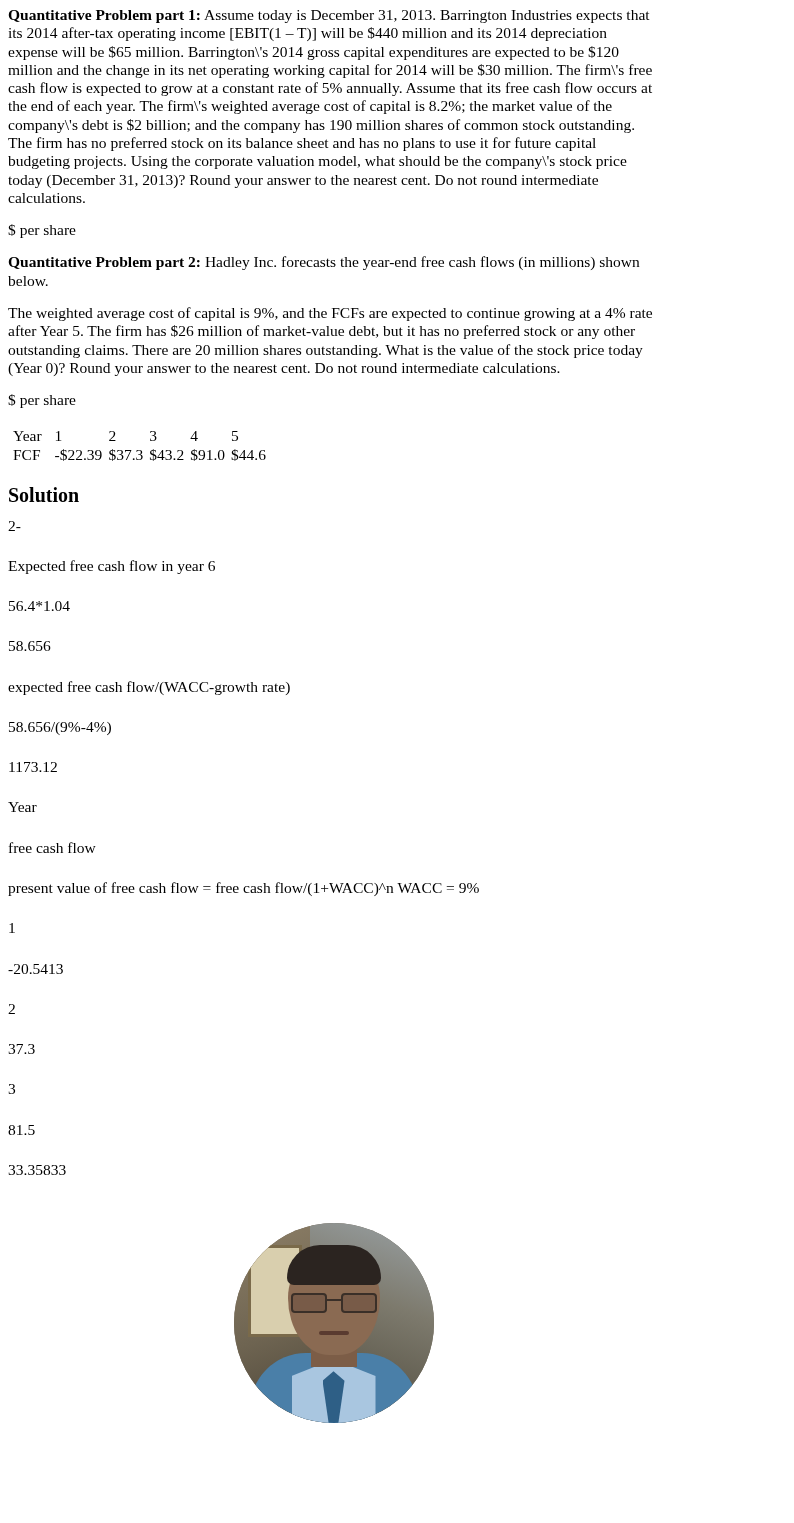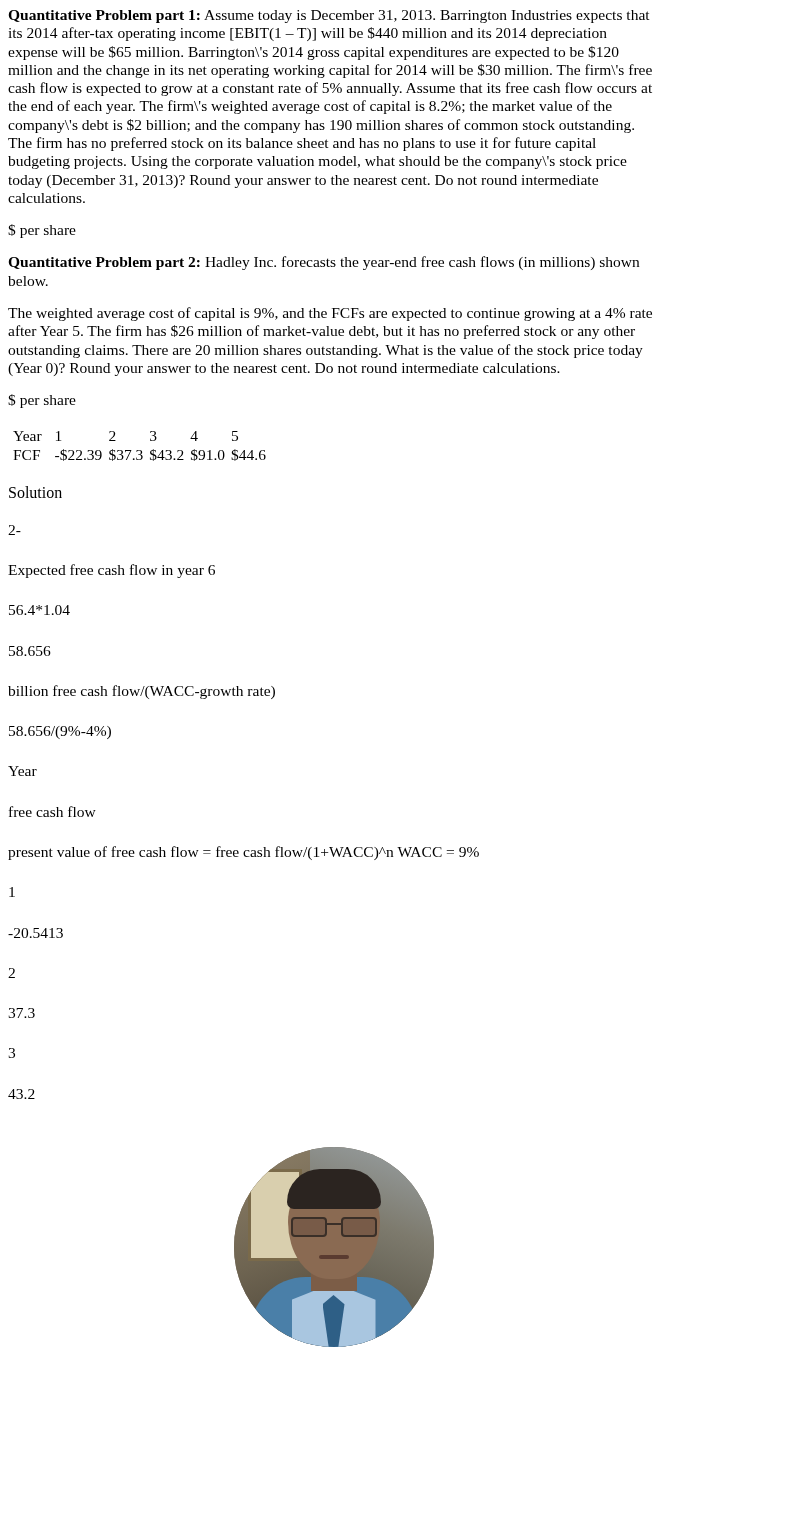--- a/index.html
+++ b/index.html
@@ -39,23 +39,23 @@
     white-space: nowrap;
     text-align: left;
   }
   .fcf-table td.first {
     padding-left: 5px;
   }
   .fcf-table tr.year-row td {
     padding-right: 10px;
   }
   h2.solution {
-    font-size: 16px;
-    font-weight: normal;
-    margin: 20px 0 18px 0;
+    font-size: 20px;
+    font-weight: bold;
+    margin: 20px 0 9px 0;
   }
   .sol-line {
     margin: 0 0 22px 0;
   }
   .avatar-wrap {
     text-align: center;
     margin: 44px 0 0 0;
   }
   .avatar {
     width: 200px;
@@ -211,31 +211,33 @@
     </tr>
   </tbody>
     </table>
 
   <h2 class="solution">Solution</h2>
 
   <p class="sol-line">2-</p>
   <p class="sol-line">Expected free cash flow in year 6</p>
   <p class="sol-line">56.4*1.04</p>
   <p class="sol-line">58.656</p>
-  <p class="sol-line">billion free cash flow/(WACC-growth rate)</p>
+  <p class="sol-line">expected free cash flow/(WACC-growth rate)</p>
   <p class="sol-line">58.656/(9%-4%)</p>
+  <p class="sol-line">1173.12</p>
   <p class="sol-line">Year</p>
   <p class="sol-line">free cash flow</p>
   <p class="sol-line">present value of free cash flow = free cash flow/(1+WACC)^n WACC = 9%</p>
   <p class="sol-line">1</p>
   <p class="sol-line">-20.5413</p>
   <p class="sol-line">2</p>
   <p class="sol-line">37.3</p>
   <p class="sol-line">3</p>
-  <p class="sol-line">43.2</p>
+  <p class="sol-line">81.5</p>
+  <p class="sol-line">33.35833</p>
 
   <div class="avatar-wrap">
     <div class="avatar">
       <div class="bg-left"></div>
       <div class="bg-right"></div>
       <div class="frame"></div>
       <div class="body"></div>
       <div class="shirt"></div>
       <div class="tie"></div>
       <div class="neck"></div>

